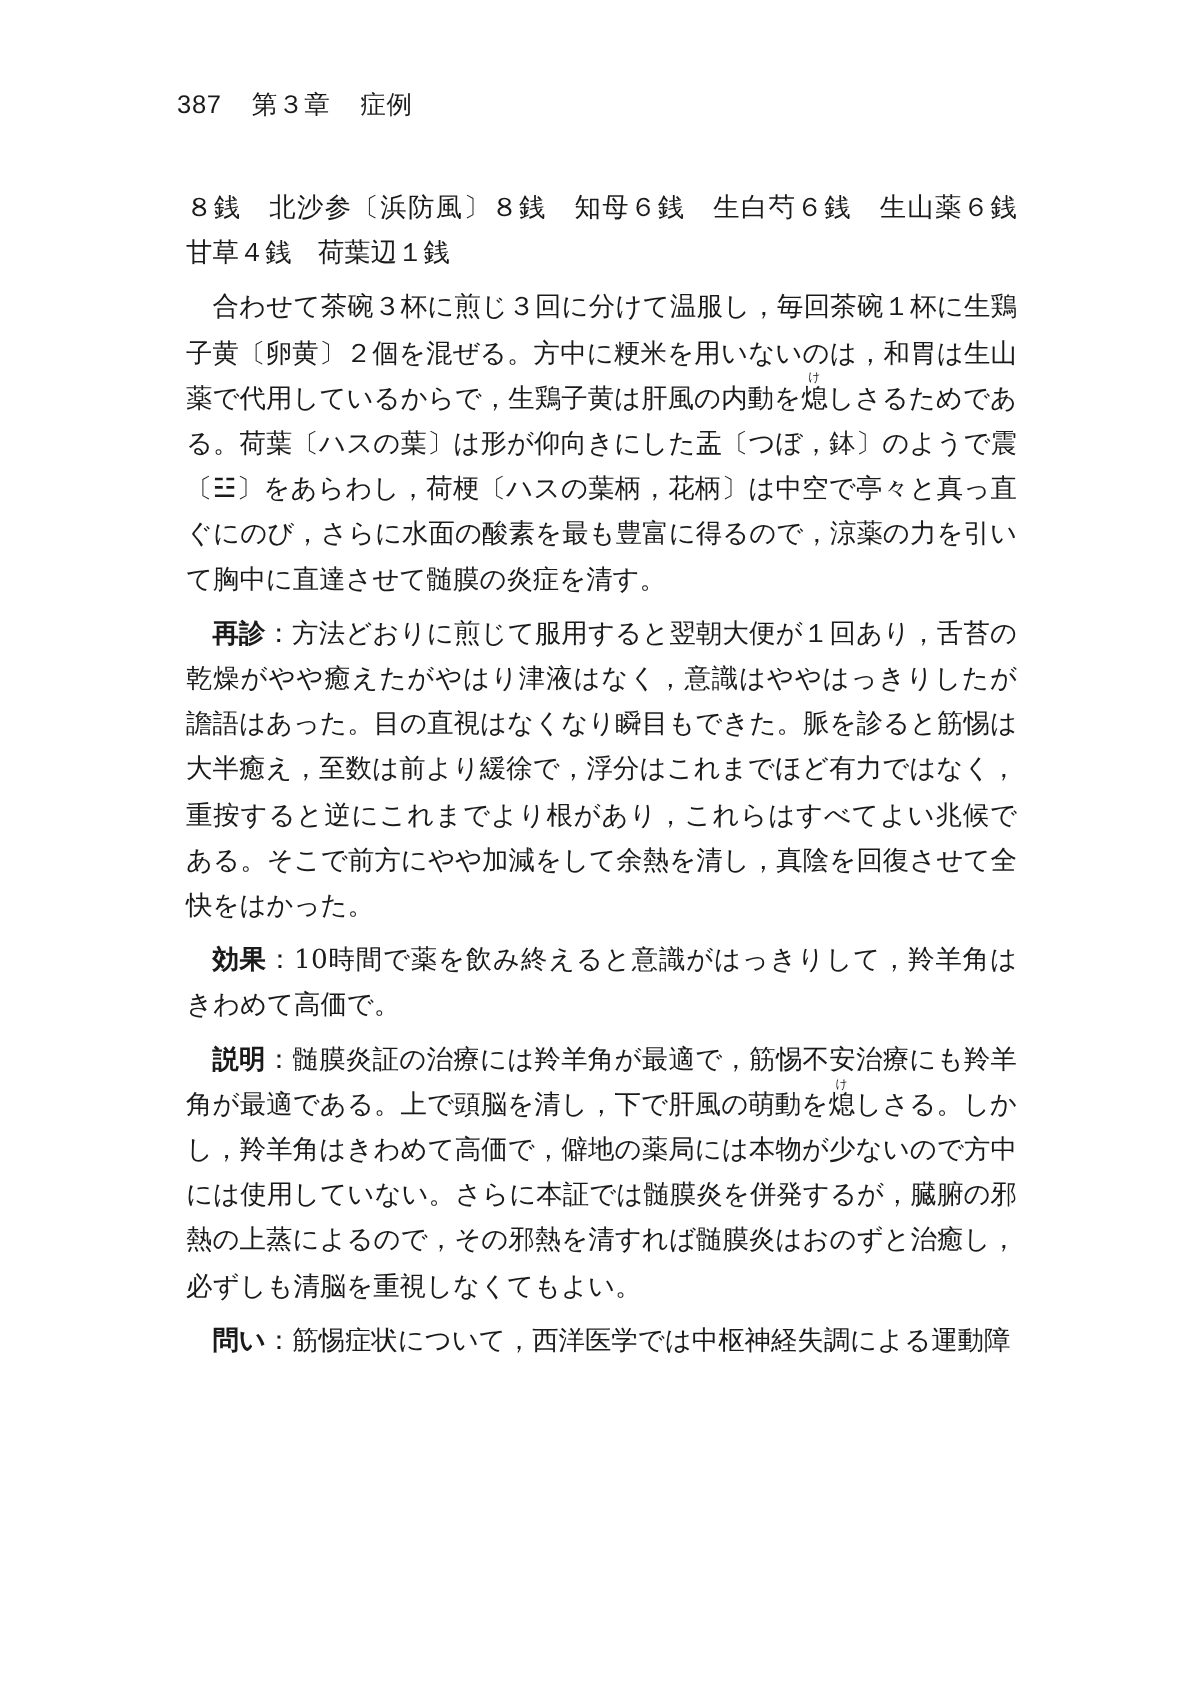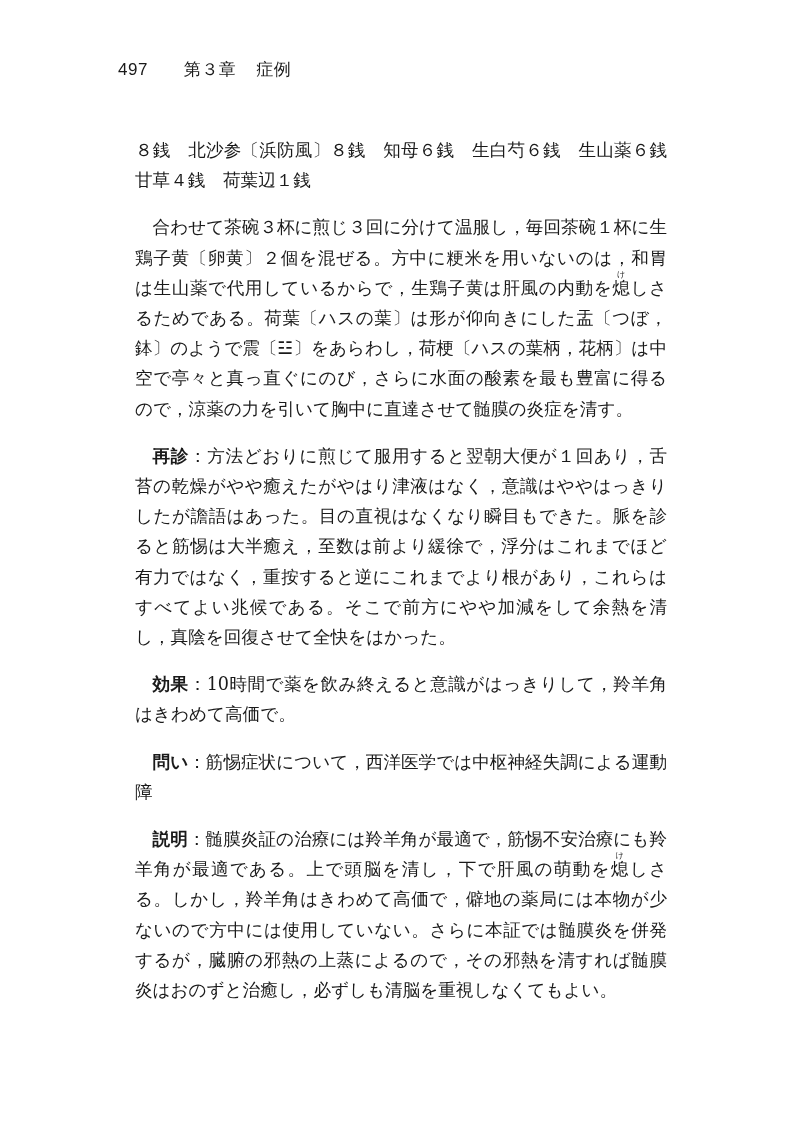--- a/index.html
+++ b/index.html
@@ -6,37 +6,37 @@
   body {
     width: 800px; height: 1135px; position: relative; overflow: hidden;
     font-family: "DejaVu Serif", "Liberation Serif", serif;
     color: #1a1a1a;
   }
   .header {
     position: absolute; left: 118px; top: 58px;
     font-size: 17px; letter-spacing: 0.5px;
   }
   .header .pg { font-family: "Liberation Sans", "DejaVu Sans", sans-serif; margin-right: 14px; }
-  .header .chap { margin-right: 14px; margin-left: 16px; }
+  .header .chap { margin-right: 14px; }
   .body {
     position: absolute; left: 118px; top: 118px; width: 566px;
     font-size: 17.6px; line-height: 30.2px;
     text-align: justify; text-justify: inter-character;
   }
-  .body p { margin: 17px; }
+  .body p { margin: 6px; }
   .indent { text-indent: 1em; }
   .label { font-family: "DejaVu Sans", "Liberation Sans", sans-serif; font-weight: bold; }
   ruby rt { font-size: 8px; }
   .trigram { font-family: "DejaVu Sans", sans-serif; }
 </style>
 </head>
 <body>
 
 <div class="header">
-  <span class="pg">497</span>
+  <span class="pg">387</span>
   <span class="chap">第３章</span>
   <span>症例</span>
 </div>
 
 <div class="body">
 
   <p>
     <span>８銭　北沙参〔浜防風〕８銭　知母６銭　生白芍６銭　生山薬６銭　甘草４銭　荷葉辺１銭</span>
   </p>
 
@@ -48,20 +48,20 @@
     <span class="label">再診</span><span>：方法どおりに煎じて服用すると翌朝大便が１回あり，舌苔の乾燥がやや癒えたがやはり津液はなく，意識はややはっきりしたが譫語はあった。目の直視はなくなり瞬目もできた。脈を診ると筋惕は大半癒え，至数は前より緩徐で，浮分はこれまでほど有力ではなく，重按すると逆にこれまでより根があり，これらはすべてよい兆候である。そこで前方にやや加減をして余熱を清し，真陰を回復させて全快をはかった。</span>
   </p>
 
 
 
   <p class="indent">
     <span class="label">効果</span><span>：10時間で薬を飲み終えると意識がはっきりして，羚羊角はきわめて高価で。</span>
   </p>
 
   <p class="indent">
-    <span class="label">問い</span><span>：筋惕症状について，西洋医学では中枢神経失調による運動障</span>
+    <span class="label">説明</span><span>：髄膜炎証の治療には羚羊角が最適で，筋惕不安治療にも羚羊角が最適である。上で頭脳を清し，下で肝風の萌動を</span><ruby><span>熄</span><rt>け</rt></ruby><span>しさる。しかし，羚羊角はきわめて高価で，僻地の薬局には本物が少ないので方中には使用していない。さらに本証では髄膜炎を併発するが，臓腑の邪熱の上蒸によるので，その邪熱を清すれば髄膜炎はおのずと治癒し，必ずしも清脳を重視しなくてもよい。</span>
   </p>
 
   <p class="indent">
-    <span class="label">説明</span><span>：髄膜炎証の治療には羚羊角が最適で，筋惕不安治療にも羚羊角が最適である。上で頭脳を清し，下で肝風の萌動を</span><ruby><span>熄</span><rt>け</rt></ruby><span>しさる。しかし，羚羊角はきわめて高価で，僻地の薬局には本物が少ないので方中には使用していない。さらに本証では髄膜炎を併発するが，臓腑の邪熱の上蒸によるので，その邪熱を清すれば髄膜炎はおのずと治癒し，必ずしも清脳を重視しなくてもよい。</span>
+    <span class="label">問い</span><span>：筋惕症状について，西洋医学では中枢神経失調による運動障</span>
   </p>
 
 </div>
 
 </body></html>

